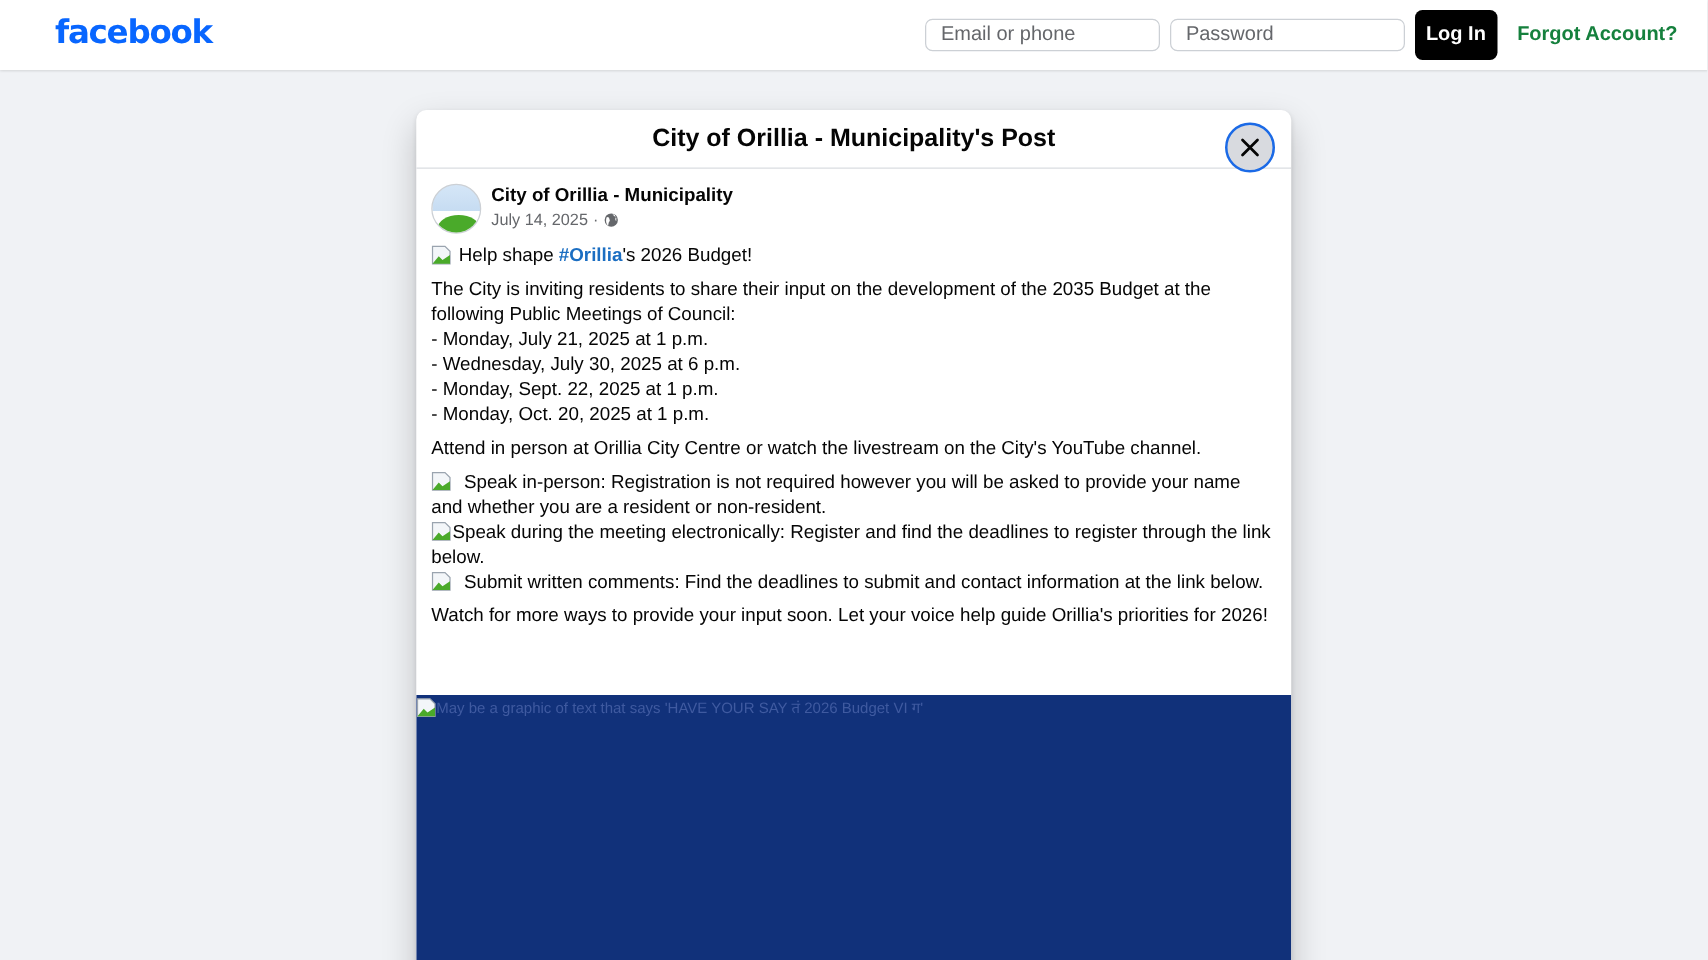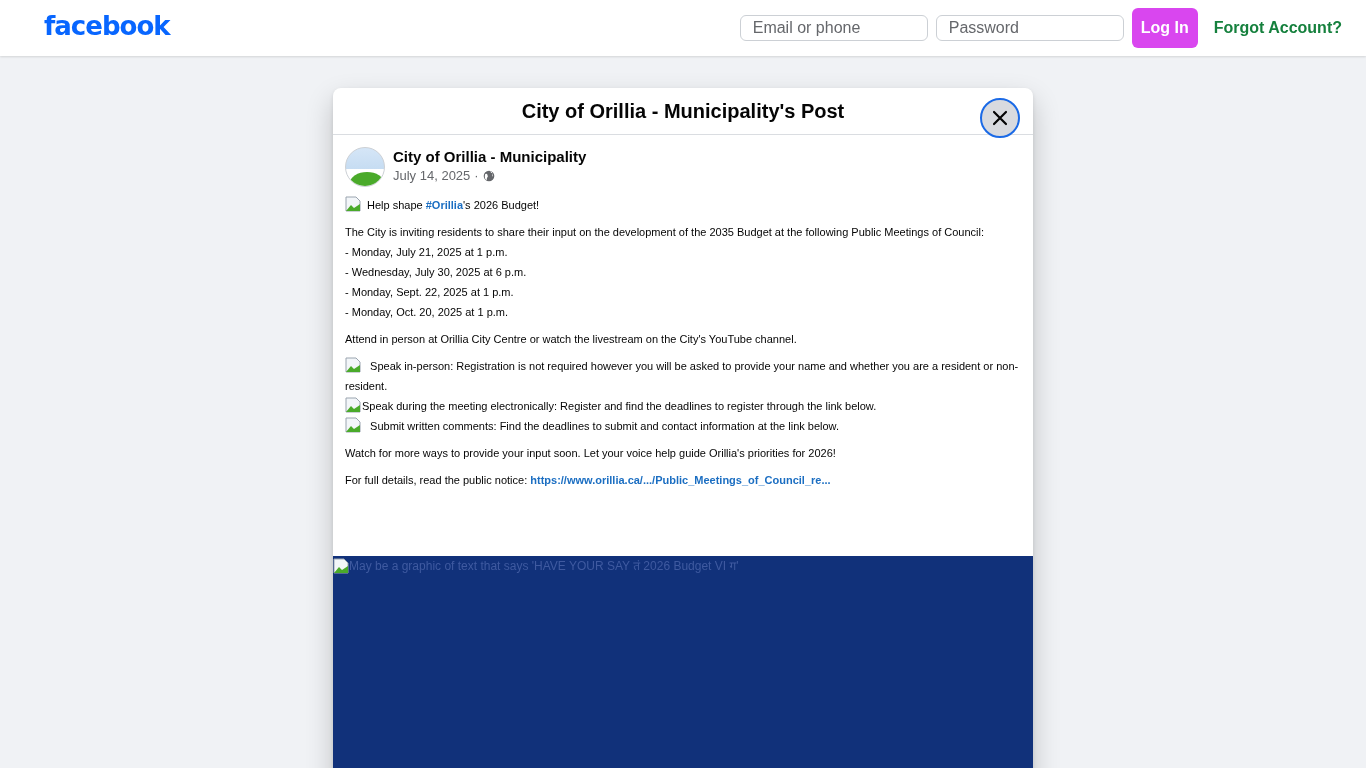--- a/index.html
+++ b/index.html
@@ -3,37 +3,37 @@
 <meta charset="utf-8">
 <style>
   * { box-sizing: border-box; margin: 0; padding: 0; }
   html, body { width: 1366px; height: 768px; overflow: hidden; }
   body { background: #f0f2f5; font-family: "Liberation Sans", "DejaVu Sans", sans-serif; color: #050505; position: relative; }
 
   .topbar { position: absolute; left: 0; top: 0; width: 1366px; height: 56px; background: #ffffff; box-shadow: 0 1px 2px rgba(0,0,0,0.12); display: flex; align-items: center; }
   .logo { position: absolute; left: 44px; top: 11px; font-family: "DejaVu Sans", sans-serif; font-weight: bold; font-size: 26px; letter-spacing: -1px; color: #0866ff; }
   .login { position: absolute; right: 20px; top: 8px; display: flex; align-items: center; gap: 8px; }
   .input { width: 188px; height: 26px; border: 1px solid #ccd0d5; border-radius: 6px; background: #fff; padding: 0 12px; font-size: 16px; font-family: "Liberation Sans", sans-serif; color: #65676b; display: flex; align-items: center; }
-  .btn-login { height: 40px; width: 66px; background: #d946ef; color: #fff; font-weight: bold; font-size: 16px; border-radius: 6px; display: flex; align-items: center; justify-content: center; border: none; font-family: "Liberation Sans", sans-serif; }
+  .btn-login { height: 40px; width: 66px; background: #000000; color: #fff; font-weight: bold; font-size: 16px; border-radius: 6px; display: flex; align-items: center; justify-content: center; border: none; font-family: "Liberation Sans", sans-serif; }
   .forgot { color: #15803d; font-size: 16px; font-weight: bold; margin-left: 4px; padding: 0 4px; }
 
   .modal { position: absolute; left: 333px; top: 88px; width: 700px; height: 700px; background: #fff; border-radius: 8px 8px 0 0; box-shadow: 0 12px 28px rgba(0,0,0,0.2), 0 2px 4px rgba(0,0,0,0.1); overflow: hidden; }
   .modal-header { height: 47px; border-bottom: 1px solid #dadde1; position: relative; display: flex; align-items: center; justify-content: center; }
   .modal-title { font-size: 20px; font-weight: bold; color: #050505; }
   .close-btn { position: absolute; right: 13px; top: 10px; width: 40px; height: 40px; border-radius: 50%; background: #d8dadf; border: 2px solid #1b6ae6; display: flex; align-items: center; justify-content: center; }
 
   .post { padding: 12px 12px 0 12px; }
   .post-head { display: flex; align-items: flex-start; height: 40px; margin-bottom: 8px; }
   .avatar { width: 40px; height: 40px; border-radius: 50%; overflow: hidden; border: 1px solid #ccd0d5; margin-right: 8px; position: relative; background: linear-gradient(#d5e6f7 0%, #c6dcf2 55%, #ffffff 55%); }
   .avatar .hill { position: absolute; left: 4px; bottom: -8px; width: 34px; height: 22px; background: #4aaa2a; border-radius: 50% 50% 0 0; }
   .author { font-size: 15px; font-weight: bold; color: #050505; line-height: 19px; }
   .meta { font-size: 13px; color: #65676b; display: flex; align-items: center; line-height: 16px; margin-top: 2px; }
   .meta .dot { margin: 0 4px; }
 
-  .body-text { font-size: 11px; line-height: 20px; color: #050505; }
+  .body-text { font-size: 15px; line-height: 20px; color: #050505; }
   .body-text p { margin-bottom: 7px; }
   .body-text .hashtag, .body-text .link { color: #1b6ec2; font-weight: bold; }
   .broken-img { display: inline-block; width: 16px; height: 16px; vertical-align: -3px; margin-right: 6px; position: relative; }
   .broken-img svg { display: block; }
 
   .post-image { position: absolute; left: 0; top: 468px; width: 700px; height: 240px; background: #11317a; }
   .post-image .alt { position: absolute; left: 0; top: 1px; font-size: 12px; color: #3f5aa0; display: flex; align-items: center; white-space: nowrap; }
 </style>
 </head>
 <body>
@@ -100,23 +100,20 @@
         <span class="broken-img" style="margin-right:1px"><svg width="16" height="16" viewBox="0 0 16 16">
               <path d="M1 1 H11 L15 5 V15 H1 Z" fill="#f3f6f9" stroke="#9aa4af" stroke-width="1"></path>
               <path d="M1 15 L6 9 L9 12 L15 8 V15 Z" fill="#4aaa2a"></path>
             </svg></span><span>Speak during the meeting electronically: Register and find the deadlines to register through the link below.</span><br>
         <span class="broken-img"><svg width="16" height="16" viewBox="0 0 16 16">
               <path d="M1 1 H11 L15 5 V15 H1 Z" fill="#f3f6f9" stroke="#9aa4af" stroke-width="1"></path>
               <path d="M1 15 L6 9 L9 12 L15 8 V15 Z" fill="#4aaa2a"></path>
             </svg></span><span> Submit written comments: Find the deadlines to submit and contact information at the link below.</span>
       </p>
       <p>Watch for more ways to provide your input soon. Let your voice help guide Orillia's priorities for 2026!</p>
-      <p>
-        <span>For full details, read the public notice: </span><span class="link">https://www.orillia.ca/.../Public_Meetings_of_Council_re...</span>
-      </p>
     </div>
   </div>
 
   <div class="post-image">
     <div class="alt">
       <span class="broken-img" style="margin-right:0">
           <svg width="16" height="16" viewBox="0 0 16 16">
             <path d="M1 1 H11 L15 5 V15 H1 Z" fill="#f3f6f9" stroke="#9aa4af" stroke-width="1"></path>
             <path d="M1 15 L6 9 L9 12 L15 8 V15 Z" fill="#4aaa2a"></path>
           </svg>

